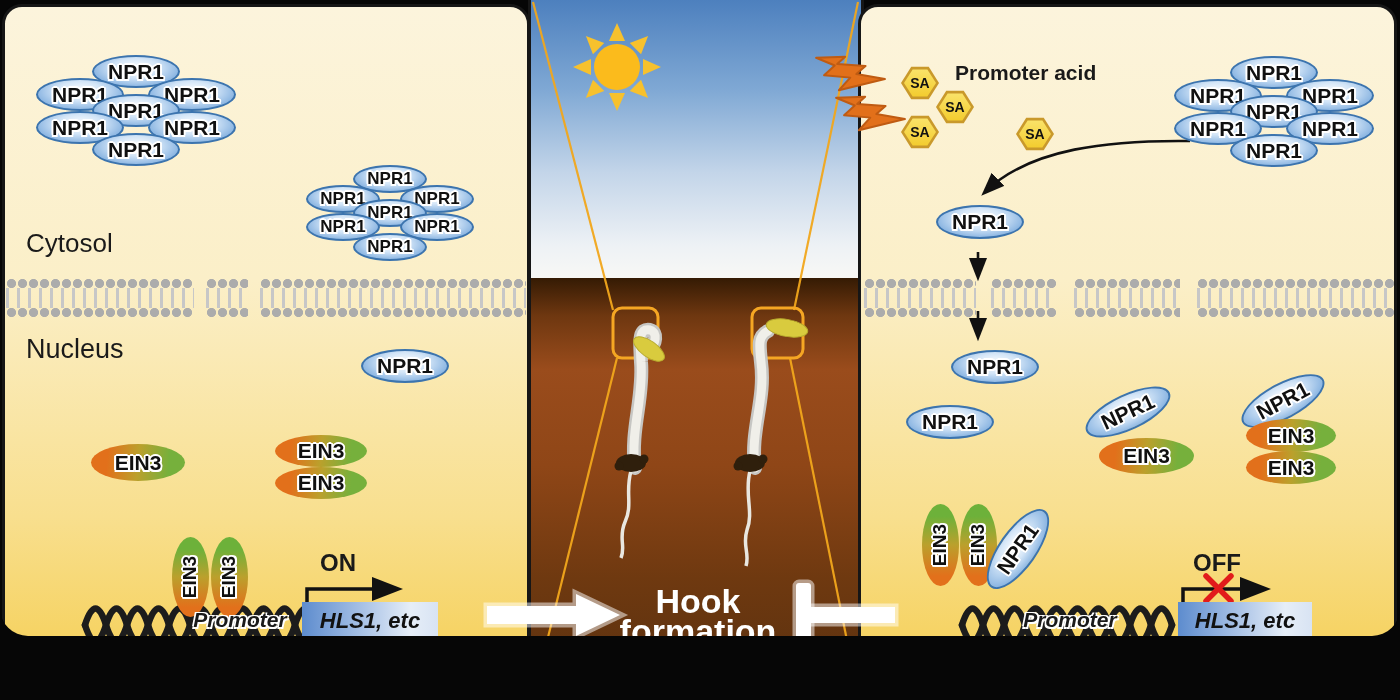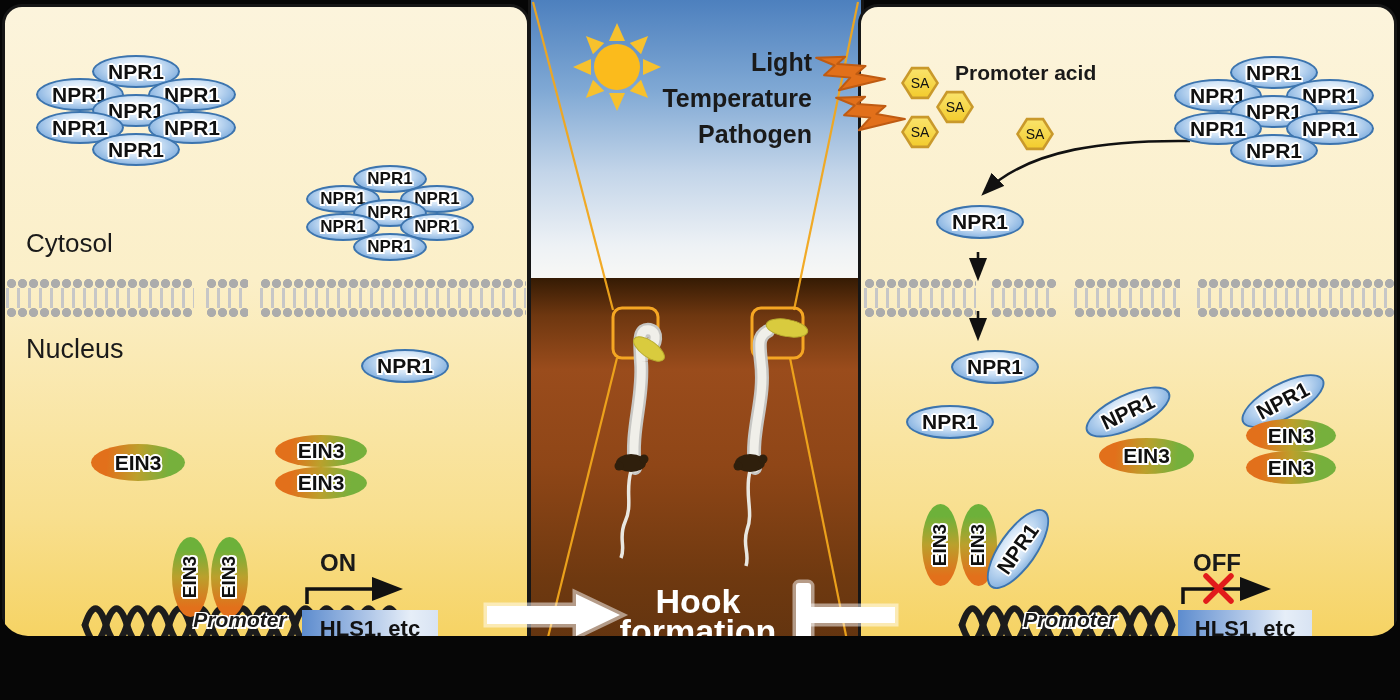--- a/index.html
+++ b/index.html
@@ -35,24 +35,24 @@
   .cluster{position:absolute;width:200px;height:111px;z-index:4;}
   .cluster .ov{width:88px;height:33px;font-size:21px;}
   .cluster.sm{width:168px;height:96px;}
   .cluster.sm .ov{width:74px;height:28px;font-size:17px;}
   .txt{position:absolute;color:#1A1A1A;z-index:5;white-space:nowrap;}
   .hex{position:absolute;width:38px;height:34px;z-index:4;
        clip-path:polygon(27% 2%,73% 2%,100% 50%,73% 98%,27% 98%,0 50%);
        background:#C9992B;display:flex;align-items:center;justify-content:center;}
   .hexin{position:absolute;inset:3px;clip-path:polygon(27% 2%,73% 2%,100% 50%,73% 98%,27% 98%,0 50%);
        background:linear-gradient(180deg,#FAE36A,#F3CC2E);}
-  .hex span{position:relative;font-weight:normal;font-size:14px;color:#111;z-index:1;}
+  .hex span{position:relative;font-weight:bold;font-size:14px;color:#111;z-index:1;}
   .genebox{position:absolute;height:37px;z-index:4;display:flex;align-items:center;justify-content:center;
        background:linear-gradient(90deg,#5D8CCE 0%,#A9C2E6 45%,#E6EEF8 80%,#D8E3F3 100%);
-       font-weight:bold;font-size:22px;color:#111;margin-top:8px;}
+       font-weight:bold;font-style:italic;font-size:22px;color:#111;}
   .vtxt{display:block;transform:rotate(-90deg);white-space:nowrap;}
   svg{position:absolute;left:0;top:0;z-index:3;pointer-events:none;}
   #overlay{z-index:6;}
 </style>
 </head>
 <body>
 
 <div id="stage">
 
   <div id="middle-panel">
@@ -194,25 +194,20 @@
     </span>
   <span class="ov ein3v" style="left:211px;top:537px;width:37px;height:80px;font-size:19px">
       <span class="vtxt">EIN3</span>
     </span>
 
   <div class="txt" style="left:320px;top:549px;font-size:24px;font-weight:600">ON</div>
   <div class="genebox" style="left:302px;top:602px;width:136px">HLS1, etc</div>
   <div class="txt" style="left:165px;top:608px;width:150px;text-align:center;font-size:21px;font-weight:bold;font-style:italic;z-index:5;
        text-shadow:-1.5px -1.5px 0 #fff,1.5px -1.5px 0 #fff,-1.5px 1.5px 0 #fff,1.5px 1.5px 0 #fff">Promoter</div>
 
-  <div class="txt" style="left:640px;top:44px;width:172px;text-align:right;font-size:25px;font-weight:600;line-height:36px">
-    <div>Light</div>
-    <div>Temperature</div>
-    <div>Pathogen</div>
-  </div>
 
   <div class="txt" style="left:618px;top:586px;width:160px;text-align:center;font-size:34px;font-weight:bold;color:#FFFFFF;line-height:30px">
     <div>Hook</div>
     <div>formation</div>
   </div>
   <div class="txt" style="left:566px;top:644px;font-size:27px;font-weight:normal;color:#2B1A05">Soil</div>
 
   <div class="hex" style="left:901px;top:66px">
       <div class="hexin"></div>
       <span>SA</span>

